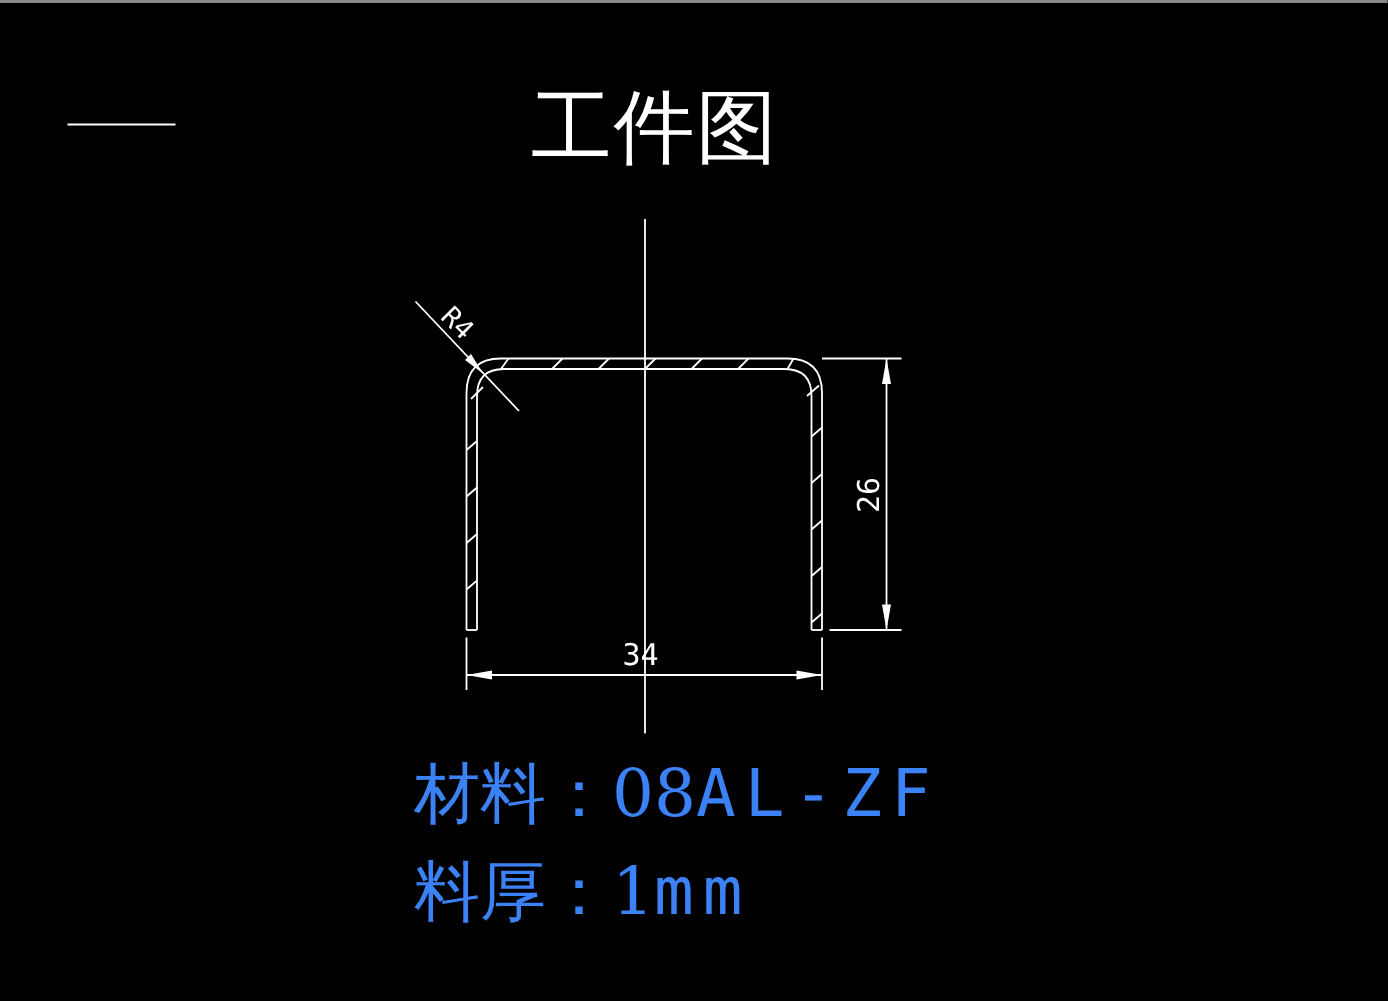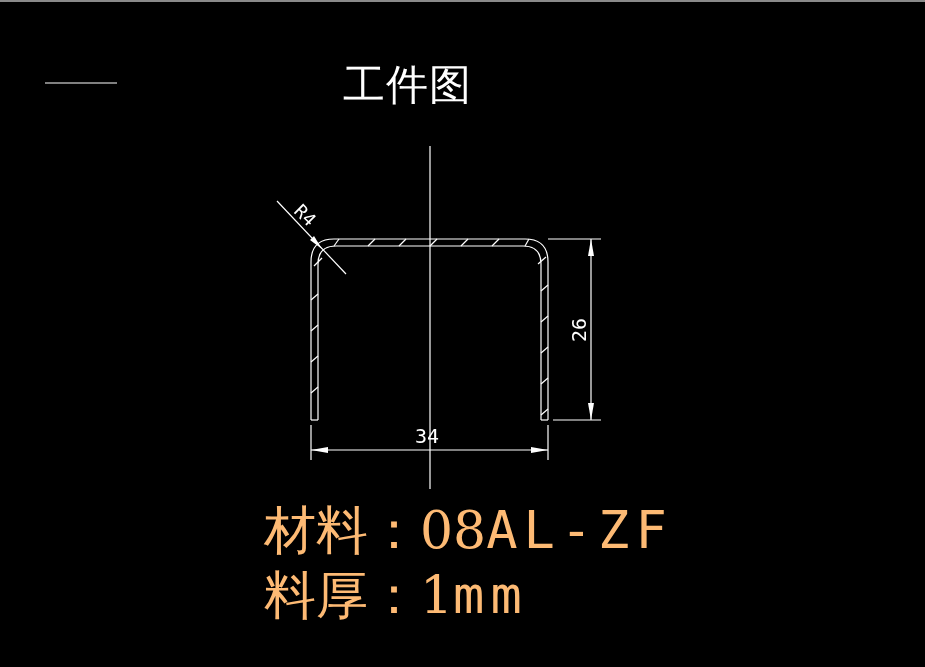--- a/index.html
+++ b/index.html
@@ -1,20 +1,20 @@
 <!DOCTYPE html>
 <html><head>
 <meta charset="utf-8">
 <style>
   html, body { margin:0; padding:0; background:#000; }
   body { width:925px; height:667px; position:relative; overflow:hidden; font-family:"DejaVu Sans", sans-serif; }
   .topbar { position:absolute; left:0; top:0; width:925px; height:2px; background:#8a8a8a; }
   svg.drawing { position:absolute; left:0; top:0; }
-  .title { position:absolute; left:343px; top:60px; font-family:"DejaVu Serif", serif; font-size:42px; color:#fff; letter-spacing:1px; line-height:50px; }
-  .spec { position:absolute; left:264px; font-size:52px; color:#fdba74; line-height:50px; white-space:nowrap; }
+  .title { position:absolute; left:354px; top:60px; font-family:"DejaVu Serif", serif; font-size:54px; color:#fff; letter-spacing:1px; line-height:50px; }
+  .spec { position:absolute; left:276px; font-size:44px; color:#3b82f6; line-height:50px; white-space:nowrap; }
   .spec .lbl { font-family:"DejaVu Serif", serif; }
   .spec .num { font-family:"DejaVu Serif", serif; }
   .spec .cad { font-family:"DejaVu Sans Mono", monospace; font-weight:100; letter-spacing:6px; -webkit-text-stroke:0; }
   .row1 { top:505px; }
   .row2 { top:570px; }
 </style>
 </head>
 <body>
 
 <div class="topbar"></div>

